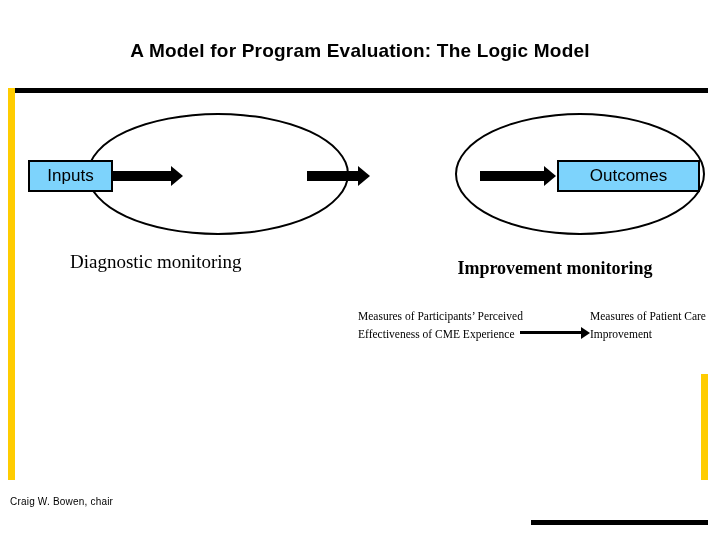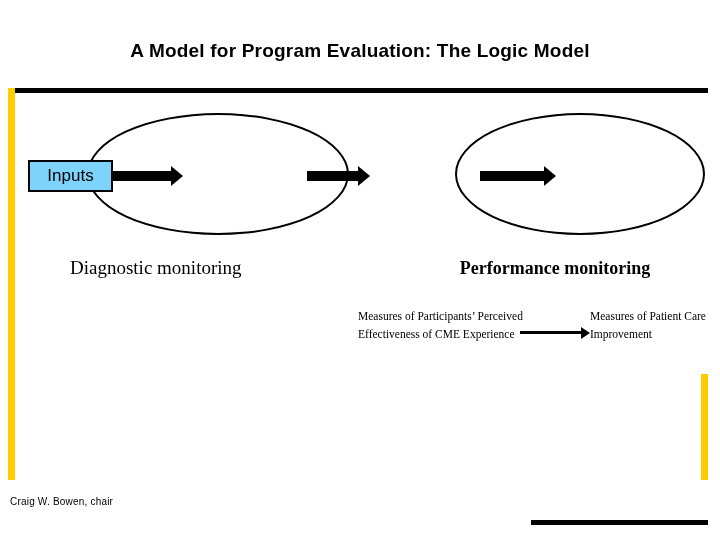--- a/index.html
+++ b/index.html
@@ -140,21 +140,21 @@
   .arrow-measures { left: 520px; top: 331px; width: 62px; }
 
   .serif-label {
     position: absolute;
     font-family: "Liberation Serif", serif;
     color: #000000;
     font-size: 19px;
   }
   .label-diagnostic {
     left: 70px;
-    top: 257px;
+    top: 251px;
     width: 280px;
     text-align: left;
   }
   .label-performance {
     left: 410px;
     top: 258px;
     width: 290px;
     text-align: center;
     font-weight: bold;
     font-size: 18px;
@@ -194,23 +194,26 @@
   <div class="ellipse ellipse-left"></div>
   <div class="ellipse ellipse-right"></div>
 
   <div class="arrow arrow-1"></div>
   <div class="arrow arrow-2"></div>
   <div class="arrow arrow-3"></div>
 
   <div class="node node-inputs">
     <span>Inputs</span>
   </div>
+  <div class="node node-outcomes">
+    <span>Outcomes</span>
+  </div>
 
   <div class="serif-label label-diagnostic">Diagnostic monitoring</div>
-  <div class="serif-label label-performance">Performance monitoring</div>
+  <div class="serif-label label-performance">Improvement monitoring</div>
 
   <div class="small-block small-left">Measures of Participants’ Perceived Effectiveness of CME Experience</div>
   <div class="arrow-thin arrow-measures"></div>
   <div class="small-block small-right">Measures of Patient Care Improvement</div>
 
   <div class="footer-credit">Craig W. Bowen, chair</div>
 
 </div>
 
 </body></html>

